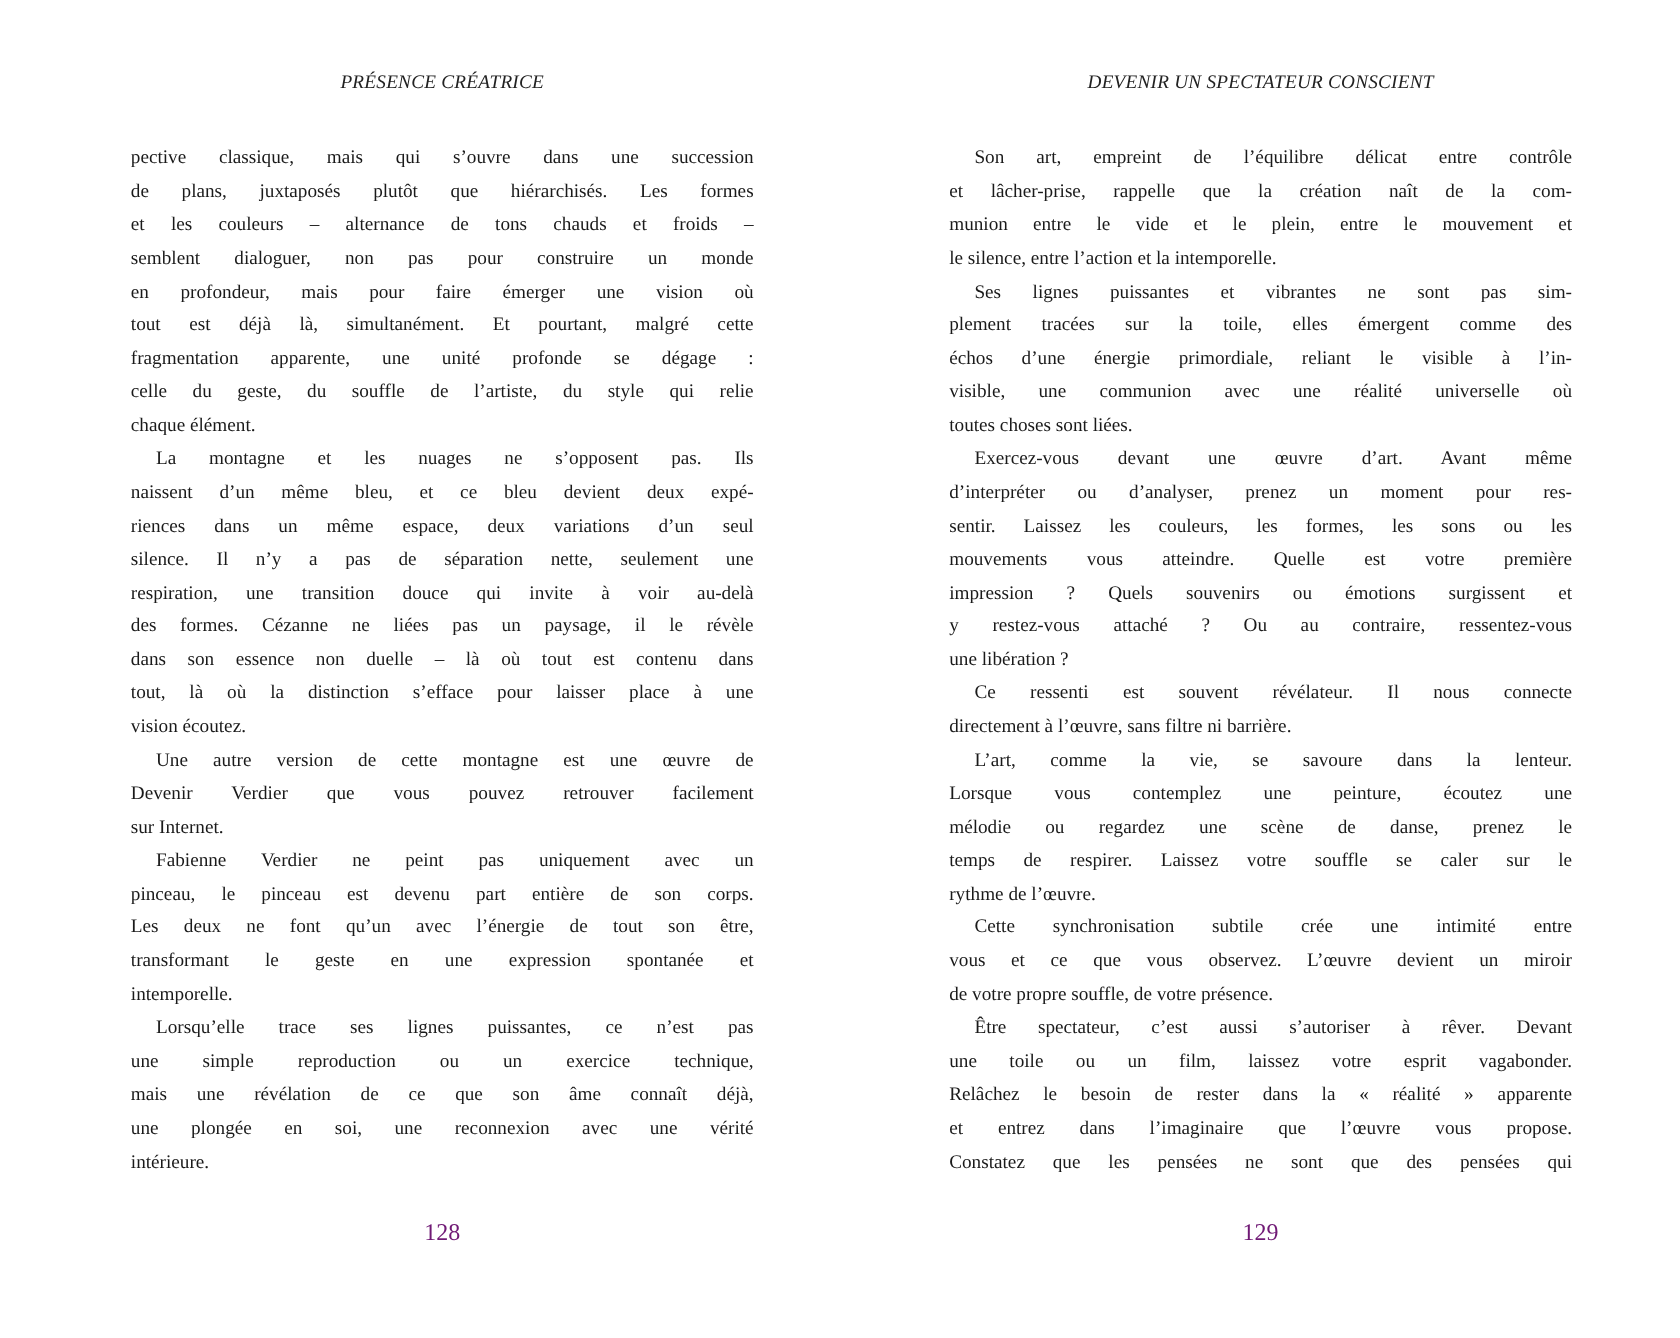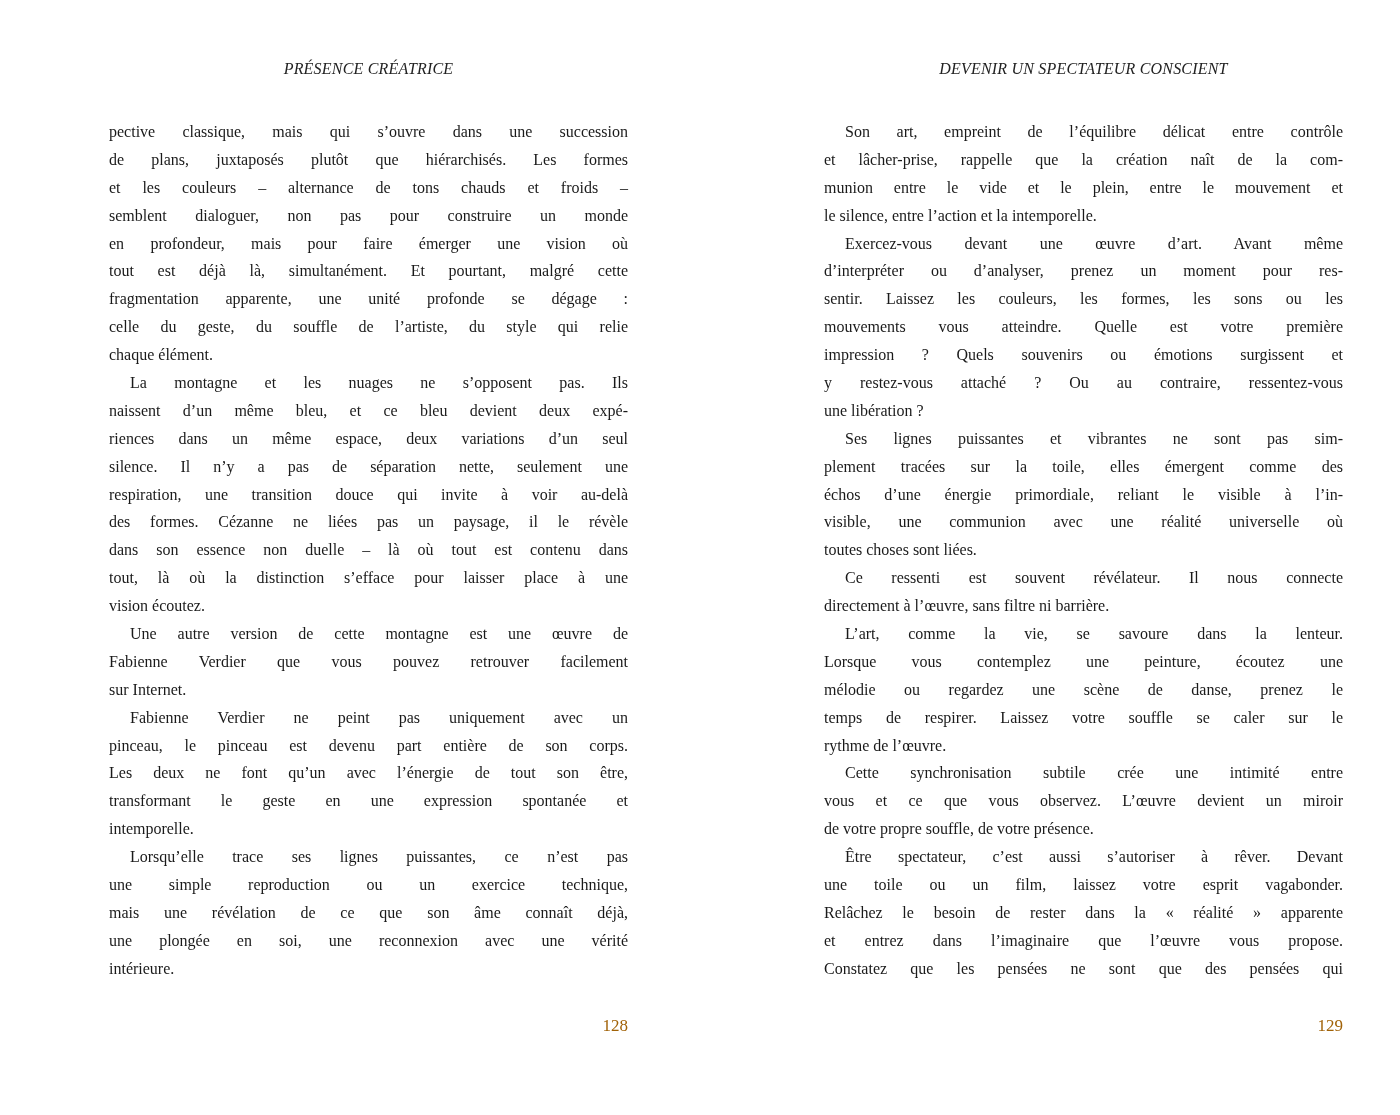--- a/index.html
+++ b/index.html
@@ -14,21 +14,21 @@
       overflow: hidden;
       font-family: "Liberation Serif", "DejaVu Serif", serif;
       color: #1a1a1a;
     }
     .page {
       position: absolute;
       top: 0;
       height: 1115px;
     }
     .page-left { left: 109px; width: 519px; }
-    .page-right { left: 791px; width: 519px; margin-left: 33px; }
+    .page-right { left: 791px; width: 519px; }
 
     .running-head {
       position: absolute;
       top: 60px;
       left: 0;
       width: 100%;
       text-align: center;
       font-style: italic;
       font-size: 16px;
       letter-spacing: 0.2px;
@@ -52,23 +52,23 @@
       height: 27.9px;
       overflow: visible;
     }
     .line.first { text-indent: 21px; }
     .line.last { text-align-last: left; }
     .folio {
       position: absolute;
       top: 1016px;
       left: 0;
       width: 100%;
-      text-align: right;
-      font-size: 17px;
-      color: #a16207;
+      text-align: center;
+      font-size: 20px;
+      color: #701a75;
     }
   </style>
 </head>
 <body>
 
 <div class="page page-left">
   <div class="running-head">Présence créatrice</div>
   <div class="body-text">
       <p class="para">
         <span class="line">pective classique, mais qui s’ouvre dans une succession</span>
@@ -87,21 +87,21 @@
         <span class="line">riences dans un même espace, deux variations d’un seul</span>
         <span class="line">silence. Il n’y a pas de séparation nette, seulement une</span>
         <span class="line">respiration, une transition douce qui invite à voir au-delà</span>
         <span class="line">des formes. Cézanne ne liées pas un paysage, il le révèle</span>
         <span class="line">dans son essence non duelle – là où tout est contenu dans</span>
         <span class="line">tout, là où la distinction s’efface pour laisser place à une</span>
         <span class="line last">vision écoutez.</span>
       </p>
       <p class="para">
         <span class="line first">Une autre version de cette montagne est une œuvre de</span>
-        <span class="line">Fabienne Verdier que vous pouvez retrouver facilement</span>
+        <span class="line">Devenir Verdier que vous pouvez retrouver facilement</span>
         <span class="line last">sur Internet.</span>
       </p>
       <p class="para">
         <span class="line first">Fabienne Verdier ne peint pas uniquement avec un</span>
         <span class="line">pinceau, le pinceau est devenu part entière de son corps.</span>
         <span class="line">Les deux ne font qu’un avec l’énergie de tout son être,</span>
         <span class="line">transformant le geste en une expression spontanée et</span>
         <span class="line last">intemporelle.</span>
       </p>
       <p class="para">
@@ -118,34 +118,34 @@
 <div class="page page-right">
   <div class="running-head">Devenir un spectateur conscient</div>
   <div class="body-text">
       <p class="para">
         <span class="line first">Son art, empreint de l’équilibre délicat entre contrôle</span>
         <span class="line">et lâcher-prise, rappelle que la création naît de la com-</span>
         <span class="line">munion entre le vide et le plein, entre le mouvement et</span>
         <span class="line last">le silence, entre l’action et la intemporelle.</span>
       </p>
       <p class="para">
+        <span class="line first">Ses lignes puissantes et vibrantes ne sont pas sim-</span>
+        <span class="line">plement tracées sur la toile, elles émergent comme des</span>
+        <span class="line">échos d’une énergie primordiale, reliant le visible à l’in-</span>
+        <span class="line">visible, une communion avec une réalité universelle où</span>
+        <span class="line last">toutes choses sont liées.</span>
+      </p>
+      <p class="para">
         <span class="line first">Exercez-vous devant une œuvre d’art. Avant même</span>
         <span class="line">d’interpréter ou d’analyser, prenez un moment pour res-</span>
         <span class="line">sentir. Laissez les couleurs, les formes, les sons ou les</span>
         <span class="line">mouvements vous atteindre. Quelle est votre première</span>
         <span class="line">impression ? Quels souvenirs ou émotions surgissent et</span>
         <span class="line">y restez-vous attaché ? Ou au contraire, ressentez-vous</span>
         <span class="line last">une libération ?</span>
-      </p>
-      <p class="para">
-        <span class="line first">Ses lignes puissantes et vibrantes ne sont pas sim-</span>
-        <span class="line">plement tracées sur la toile, elles émergent comme des</span>
-        <span class="line">échos d’une énergie primordiale, reliant le visible à l’in-</span>
-        <span class="line">visible, une communion avec une réalité universelle où</span>
-        <span class="line last">toutes choses sont liées.</span>
       </p>
       <p class="para">
         <span class="line first">Ce ressenti est souvent révélateur. Il nous connecte</span>
         <span class="line last">directement à l’œuvre, sans filtre ni barrière.</span>
       </p>
       <p class="para">
         <span class="line first">L’art, comme la vie, se savoure dans la lenteur.</span>
         <span class="line">Lorsque vous contemplez une peinture, écoutez une</span>
         <span class="line">mélodie ou regardez une scène de danse, prenez le</span>
         <span class="line">temps de respirer. Laissez votre souffle se caler sur le</span>

